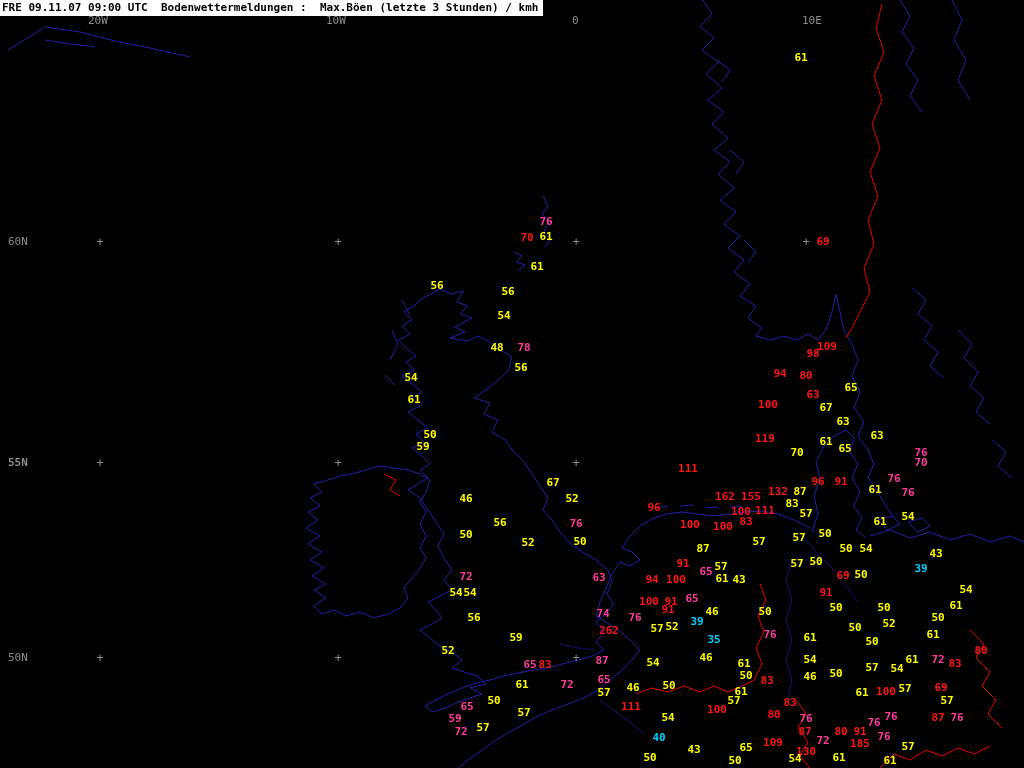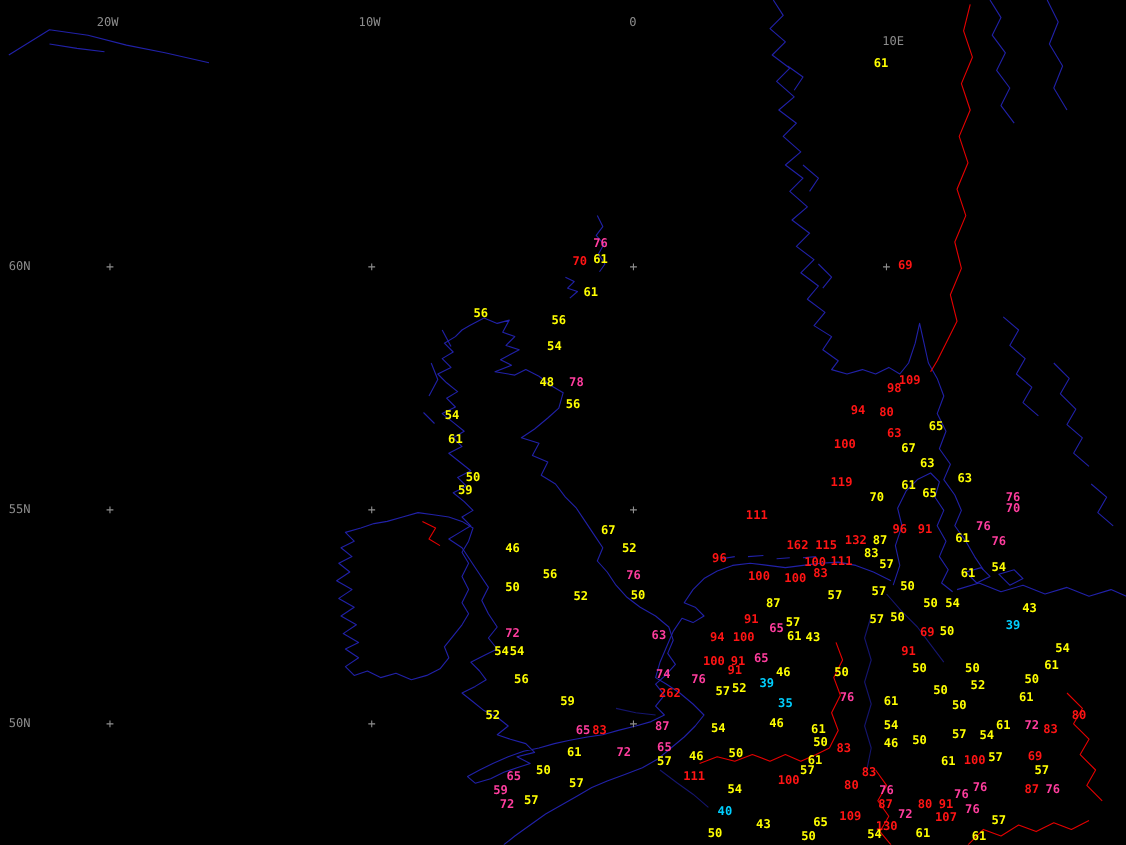--- a/index.html
+++ b/index.html
@@ -17,20 +17,21 @@
   .cross{position:absolute;transform:translate(-50%,-50%);color:var(--graticule,#8c8c8c);
          font:12px "DejaVu Sans Mono",monospace;line-height:1;z-index:10;}
   .geo-label{position:absolute;color:var(--graticule,#8c8c8c);font:11px "DejaVu Sans Mono",monospace;
              line-height:1;z-index:10;}
 </style>
 </head>
 <body>
 
 <div id="screen">
 
+  <div class="titlebar">FRE 09.11.07 09:00 UTC  Bodenwettermeldungen :  Max.Böen (letzte 3 Stunden) / kmh</div>
 
   <svg class="map" width="1024" height="768" viewBox="0 0 1024 768">
     <g>
 
       <path class="coast" d="M8,50 L45,27 L80,32 L115,41 L150,48 L190,57"></path>
       <path class="coast" d="M45,40 L70,44 L95,47"></path>
 
       <path class="coast" d="M543,196 L548,206 L542,214 L549,222 L544,231 L550,240 L545,247"></path>
       <path class="coast" d="M514,252 L522,256 L516,262 L525,265 L518,271"></path>
 
@@ -112,23 +113,23 @@
       <span class="cross" style="left: 806px; top: 242px;">+</span>
       <span class="cross" style="left: 100px; top: 463px;">+</span>
       <span class="cross" style="left: 338px; top: 463px;">+</span>
       <span class="cross" style="left: 576px; top: 463px;">+</span>
       <span class="cross" style="left: 100px; top: 658px;">+</span>
       <span class="cross" style="left: 338px; top: 658px;">+</span>
       <span class="cross" style="left: 576px; top: 658px;">+</span>
       <span class="geo-label" style="left: 88px; top: 15px;">20W</span>
       <span class="geo-label" style="left: 326px; top: 15px;">10W</span>
       <span class="geo-label" style="left: 572px; top: 15px;">0</span>
-      <span class="geo-label" style="left: 802px; top: 32px;">10E</span>
+      <span class="geo-label" style="left: 802px; top: 15px;">10E</span>
       <span class="geo-label" style="left: 8px; top: 236px; text-align: right;">60N</span>
-      <span class="geo-label" style="left: 8px; top: 457px;">55N</span>
+      <span class="geo-label" style="left: 8px; top: 457px; font-weight: bold;">55N</span>
       <span class="geo-label" style="left: 8px; top: 652px;">50N</span>
     </div>
   <div>
       <span class="station" style="left: 801px; top: 57px; color: rgb(255, 255, 0);">61</span>
       <span class="station" style="left: 823px; top: 241px; color: rgb(255, 20, 20);">69</span>
       <span class="station" style="left: 546px; top: 221px; color: rgb(255, 61, 158);">76</span>
       <span class="station" style="left: 527px; top: 237px; color: rgb(255, 20, 20);">70</span>
       <span class="station" style="left: 546px; top: 236px; color: rgb(255, 255, 0);">61</span>
       <span class="station" style="left: 537px; top: 266px; color: rgb(255, 255, 0);">61</span>
       <span class="station" style="left: 437px; top: 285px; color: rgb(255, 255, 0);">56</span>
@@ -157,21 +158,21 @@
       <span class="station" style="left: 797px; top: 452px; color: rgb(255, 255, 0);">70</span>
       <span class="station" style="left: 921px; top: 452px; color: rgb(255, 61, 158);">76</span>
       <span class="station" style="left: 921px; top: 462px; color: rgb(255, 61, 158);">70</span>
       <span class="station" style="left: 688px; top: 468px; color: rgb(255, 20, 20);">111</span>
       <span class="station" style="left: 818px; top: 481px; color: rgb(255, 20, 20);">96</span>
       <span class="station" style="left: 841px; top: 481px; color: rgb(255, 20, 20);">91</span>
       <span class="station" style="left: 778px; top: 491px; color: rgb(255, 20, 20);">132</span>
       <span class="station" style="left: 800px; top: 491px; color: rgb(255, 255, 0);">87</span>
       <span class="station" style="left: 792px; top: 503px; color: rgb(255, 255, 0);">83</span>
       <span class="station" style="left: 725px; top: 496px; color: rgb(255, 20, 20);">162</span>
-      <span class="station" style="left: 751px; top: 496px; color: rgb(255, 20, 20);">115</span>
+      <span class="station" style="left: 751px; top: 496px; color: rgb(255, 20, 20);">155</span>
       <span class="station" style="left: 765px; top: 510px; color: rgb(255, 20, 20);">111</span>
       <span class="station" style="left: 806px; top: 513px; color: rgb(255, 255, 0);">57</span>
       <span class="station" style="left: 894px; top: 478px; color: rgb(255, 61, 158);">76</span>
       <span class="station" style="left: 908px; top: 492px; color: rgb(255, 61, 158);">76</span>
       <span class="station" style="left: 875px; top: 489px; color: rgb(255, 255, 0);">61</span>
       <span class="station" style="left: 908px; top: 516px; color: rgb(255, 255, 0);">54</span>
       <span class="station" style="left: 880px; top: 521px; color: rgb(255, 255, 0);">61</span>
       <span class="station" style="left: 825px; top: 533px; color: rgb(255, 255, 0);">50</span>
       <span class="station" style="left: 799px; top: 537px; color: rgb(255, 255, 0);">57</span>
       <span class="station" style="left: 846px; top: 548px; color: rgb(255, 255, 0);">50</span>
@@ -281,21 +282,21 @@
       <span class="station" style="left: 886px; top: 691px; color: rgb(255, 20, 20);">100</span>
       <span class="station" style="left: 905px; top: 688px; color: rgb(255, 255, 0);">57</span>
       <span class="station" style="left: 941px; top: 687px; color: rgb(255, 20, 20);">69</span>
       <span class="station" style="left: 947px; top: 700px; color: rgb(255, 255, 0);">57</span>
       <span class="station" style="left: 891px; top: 716px; color: rgb(255, 61, 158);">76</span>
       <span class="station" style="left: 874px; top: 722px; color: rgb(255, 61, 158);">76</span>
       <span class="station" style="left: 938px; top: 717px; color: rgb(255, 20, 20);">87</span>
       <span class="station" style="left: 957px; top: 717px; color: rgb(255, 61, 158);">76</span>
       <span class="station" style="left: 860px; top: 731px; color: rgb(255, 20, 20);">91</span>
       <span class="station" style="left: 884px; top: 736px; color: rgb(255, 61, 158);">76</span>
-      <span class="station" style="left: 860px; top: 743px; color: rgb(255, 20, 20);">107</span>
+      <span class="station" style="left: 860px; top: 743px; color: rgb(255, 20, 20);">185</span>
       <span class="station" style="left: 908px; top: 746px; color: rgb(255, 255, 0);">57</span>
       <span class="station" style="left: 890px; top: 760px; color: rgb(255, 255, 0);">61</span>
       <span class="station" style="left: 773px; top: 742px; color: rgb(255, 20, 20);">109</span>
       <span class="station" style="left: 806px; top: 751px; color: rgb(255, 20, 20);">130</span>
       <span class="station" style="left: 746px; top: 747px; color: rgb(255, 255, 0);">65</span>
       <span class="station" style="left: 735px; top: 760px; color: rgb(255, 255, 0);">50</span>
       <span class="station" style="left: 795px; top: 758px; color: rgb(255, 255, 0);">54</span>
       <span class="station" style="left: 839px; top: 757px; color: rgb(255, 255, 0);">61</span>
       <span class="station" style="left: 650px; top: 757px; color: rgb(255, 255, 0);">50</span>
       <span class="station" style="left: 694px; top: 749px; color: rgb(255, 255, 0);">43</span>

